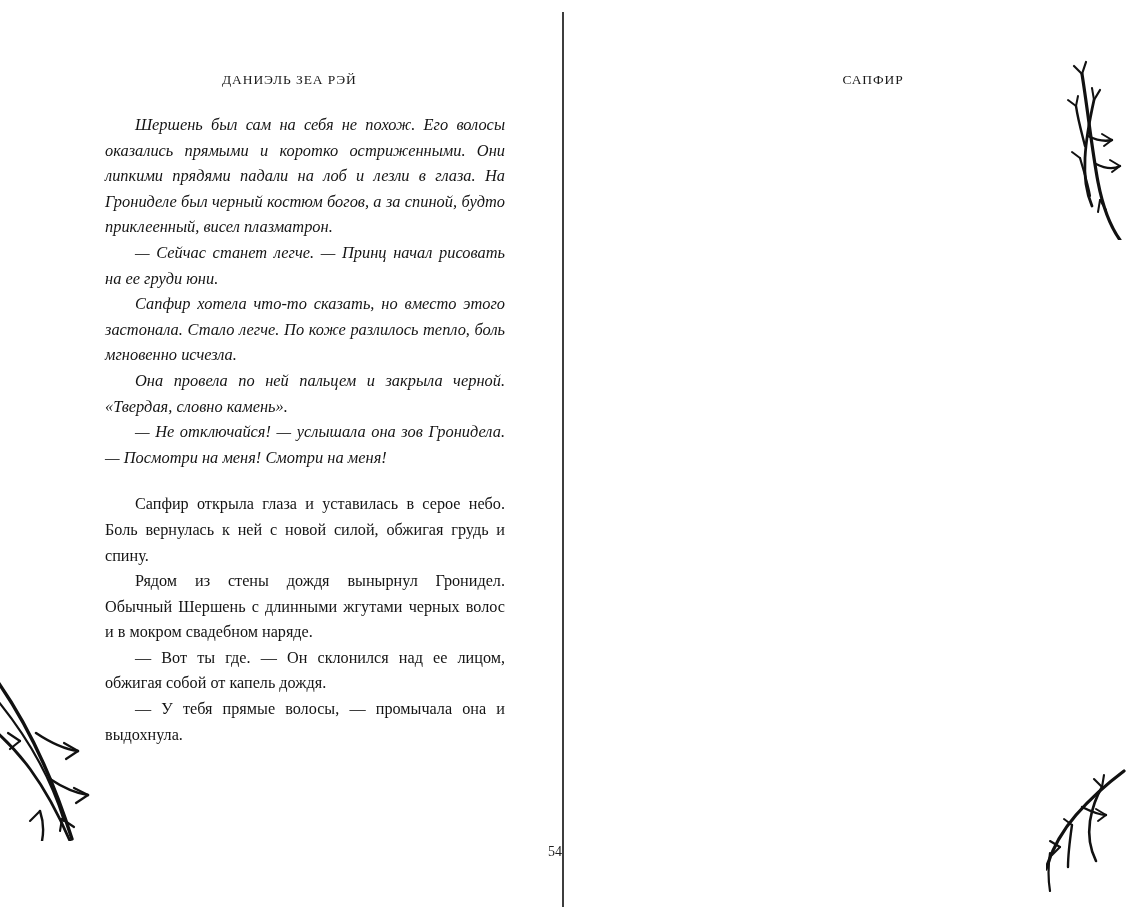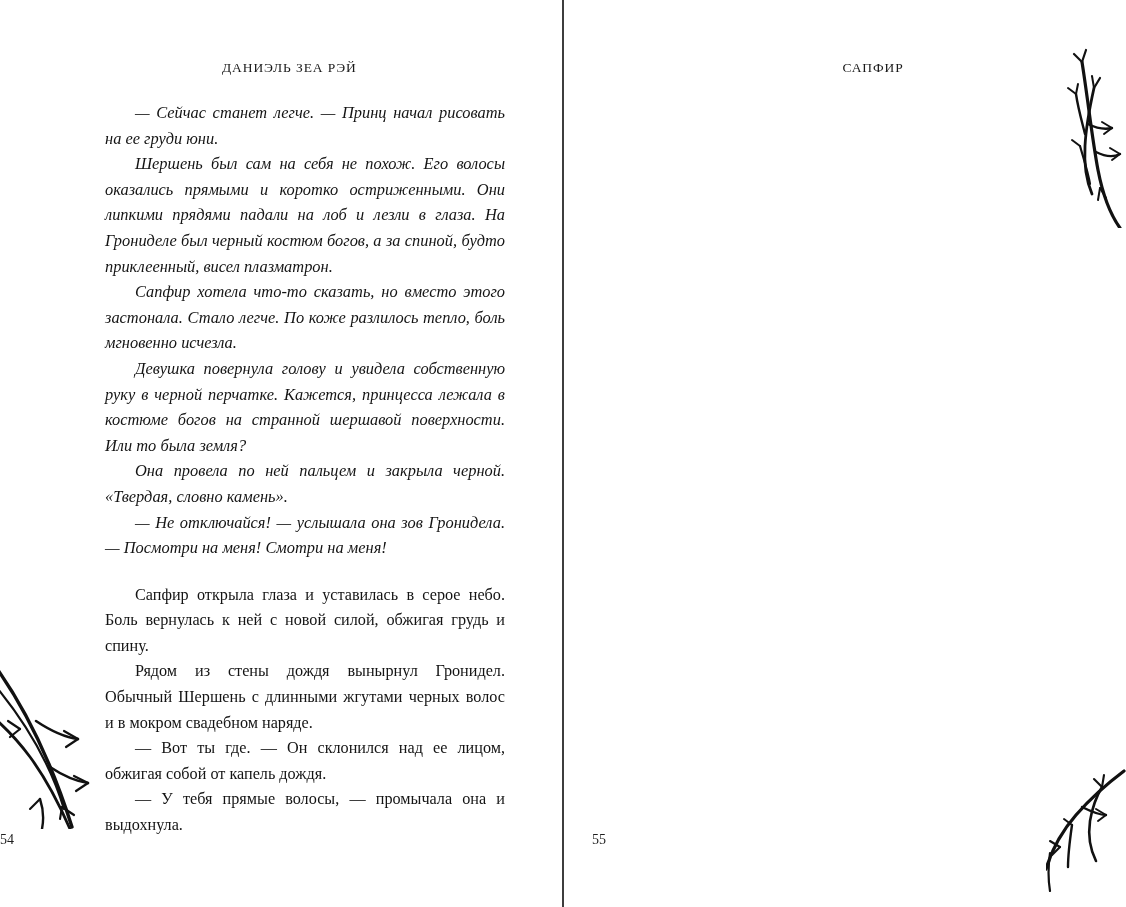--- a/index.html
+++ b/index.html
@@ -13,20 +13,21 @@
     position: relative;
     overflow: hidden;
     font-family: "Liberation Serif", "DejaVu Serif", serif;
     color: #141414;
   }
 
   
   #spread {
     position: absolute;
     inset: 0;
+    margin-top: 12px;
   }
   #spine {
     position: absolute;
     left: 562px;
     top: 0;
     width: 2px;
     height: 907px;
     background: #3d3d3d;
   }
 
@@ -71,21 +72,21 @@
     font-style: italic;
     font-size: 16.4px;
   }
 
   .gap-small { height: 22px; }
 
   .folio {
     position: absolute;
     top: 832px;
     width: 100%;
-    text-align: left;
+    text-align: right;
     font-size: 14px;
     color: #1e1e1e;
   }
 
   
   .branch {
     position: absolute;
     pointer-events: none;
   }
   #branch-top-right    { right: 2px;  top: 28px; }
@@ -96,24 +97,23 @@
 </head>
 <body>
 
 <div id="spread">
 
   <div class="page" id="page-left">
 
     <div class="running-head" id="head-left">ДАНИЭЛЬ ЗЕА РЭЙ</div>
 
     <div class="textblock" id="text-left">
+      <p class="italic">Шершень был сам на себя не похож. Его волосы оказались прямыми и коротко остриженными. Они липкими прядями падали на лоб и лезли в глаза. На Грониделе был черный костюм богов, а за спиной, будто приклеенный, висел плазматрон.</p>
       <p class="italic">— Сейчас станет легче. — Принц начал рисовать на ее груди юни.</p>
-      <p class="italic">Шершень был сам на себя не похож. Его волосы оказались прямыми и коротко остриженными. Они липкими прядями падали на лоб и лезли в глаза. На Грониделе был черный костюм богов, а за спиной, будто приклеенный, висел плазматрон.</p>
       <p class="italic">Сапфир хотела что-то сказать, но вместо этого застонала. Стало легче. По коже разлилось тепло, боль мгновенно исчезла.</p>
-      <p class="italic">Девушка повернула голову и увидела собственную руку в черной перчатке. Кажется, принцесса лежала в костюме богов на странной шершавой поверхности. Или то была земля?</p>
       <p class="italic">Она провела по ней пальцем и закрыла черной. «Твердая, словно камень».</p>
       <p class="italic">— Не отключайся! — услышала она зов Гронидела. — Посмотри на меня! Смотри на меня!</p>
 
       <div class="gap-small"></div>
 
       <p>Сапфир открыла глаза и уставилась в серое небо. Боль вернулась к ней с новой силой, обжигая грудь и спину.</p>
       <p>Рядом из стены дождя вынырнул Гронидел. Обычный Шершень с длинными жгутами черных волос и в мокром свадебном наряде.</p>
       <p>— Вот ты где. — Он склонился над ее лицом, обжигая собой от капель дождя.</p>
       <p>— У тебя прямые волосы, — промычала она и выдохнула.</p>
     </div>

